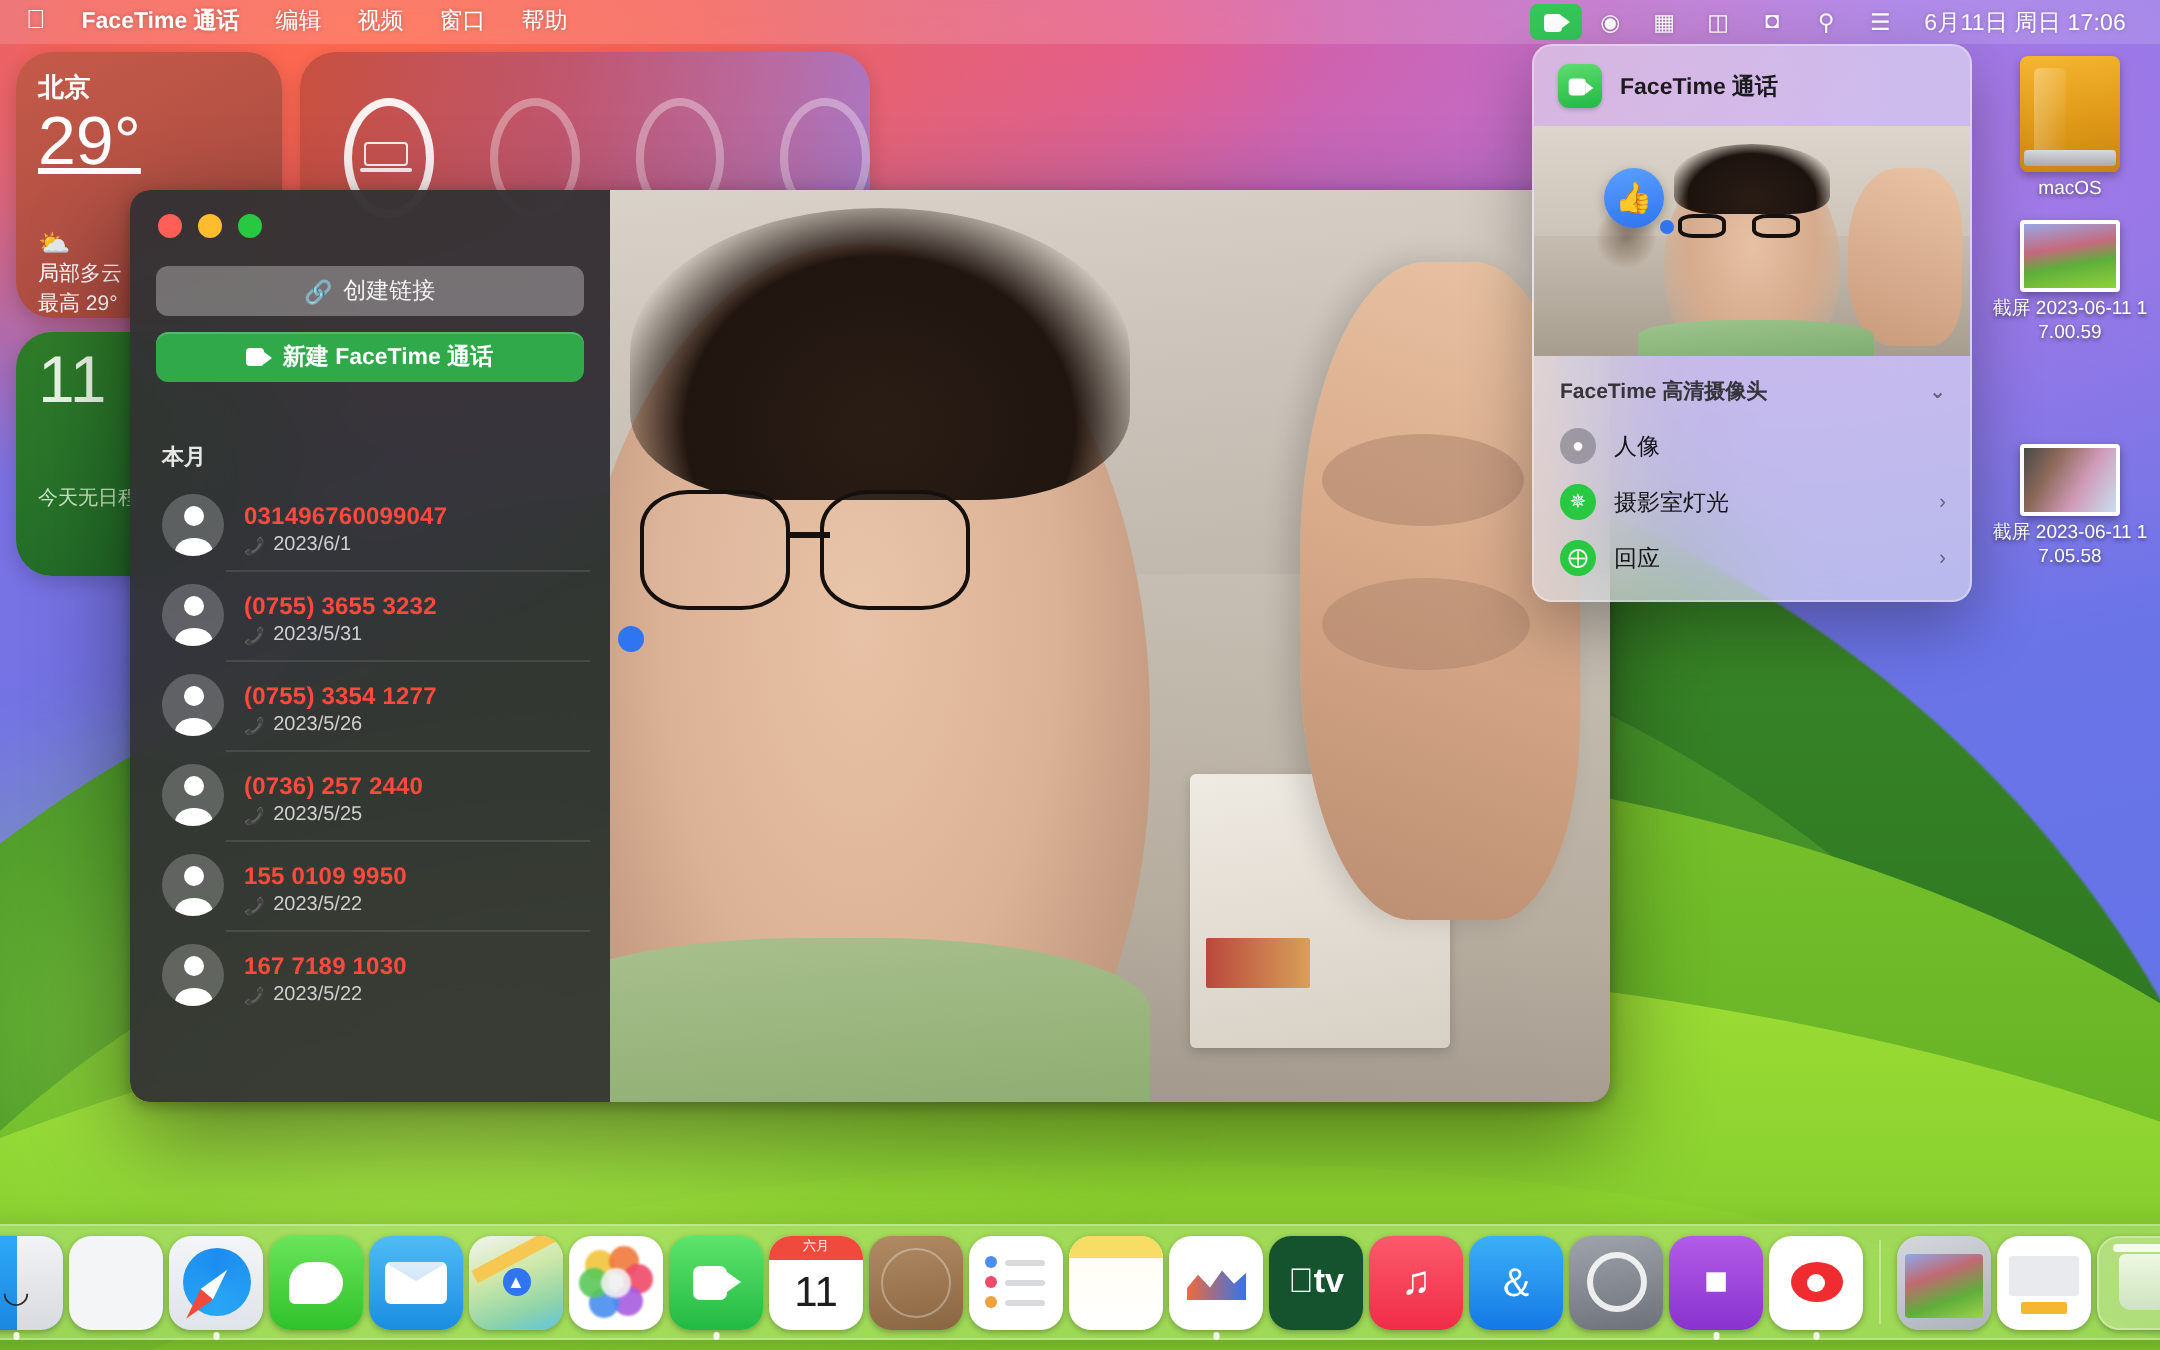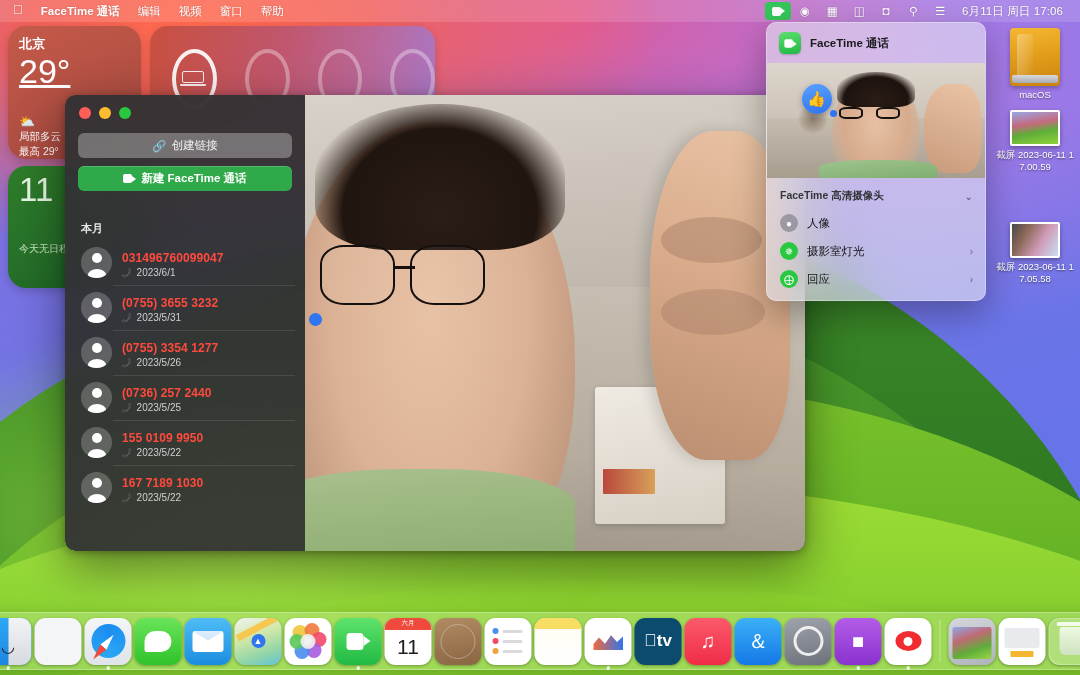--- a/index.html
+++ b/index.html
@@ -325,21 +325,21 @@
   .i-contacts { background:linear-gradient(170deg,#b08b63,#8a6542); }
   .i-contacts:after { content:""; position:absolute; inset:6px; border:1.5px solid rgba(255,255,255,0.32); border-radius:50%; }
   .i-reminders { background:#fff; padding:9px 8px; flex-direction:column; gap:4px; align-items:flex-start; }
   .i-reminders .rr { display:flex; align-items:center; gap:4px; }
   .i-reminders .rd { width:6px; height:6px; border-radius:50%; }
   .i-reminders .rl { width:20px; height:3px; background:#d9dadd; border-radius:2px; }
   .i-notes { background:linear-gradient(180deg,#fdf0a9 0%,#fbe98a 18%,#fffdf4 19%,#ffffff 100%); }
   .i-notes:before { content:""; position:absolute; left:0; right:0; top:0; height:11px; background:#f7dd63; }
   .i-stocks { background:#fff; }
   .i-stocks .wave { width:30px; height:18px; background:linear-gradient(90deg,#f06a3c,#2f74f0); clip-path:polygon(0 70%,20% 30%,40% 65%,60% 18%,80% 55%,100% 25%,100% 100%,0 100%); }
-  .i-appletv { background:#0c4a6e; font-size:17px; font-weight:bold; }
+  .i-appletv { background:#14532d; font-size:17px; font-weight:bold; }
   .i-music { background:linear-gradient(180deg,#fc5a6b,#f02c47); }
   .i-appstore { background:linear-gradient(180deg,#3bb0f7,#1478e6); }
   .i-settings { background:linear-gradient(170deg,#9fa3ab,#6d717a); }
   .i-settings:after { content:""; position:absolute; left:50%; top:50%; transform:translate(-50%,-50%); width:24px; height:24px; border-radius:50%; border:3px solid rgba(255,255,255,0.85); }
   .i-podcast { background:linear-gradient(180deg,#b35ce8,#8932cf); }
   .i-weibo { background:#fff; }
   .i-weibo .eye { width:26px; height:20px; border-radius:50%; background:#f02c30; display:flex; align-items:center; justify-content:center; }
   .i-weibo .eye i { width:9px; height:9px; border-radius:50%; background:#fff; }
   .i-win1 { background:linear-gradient(160deg,#d4d7dc,#aeb2ba); }
   .i-win1:after { content:""; position:absolute; left:4px; right:4px; top:9px; bottom:6px;

